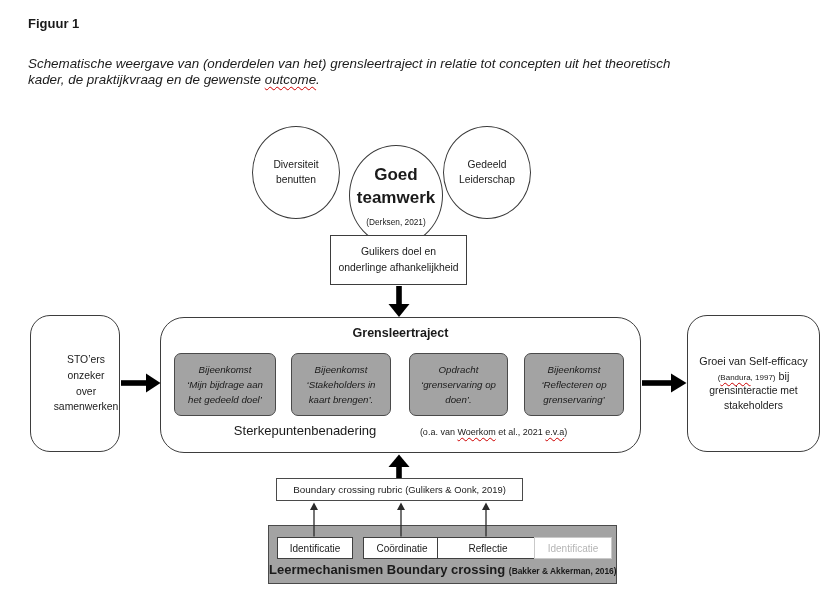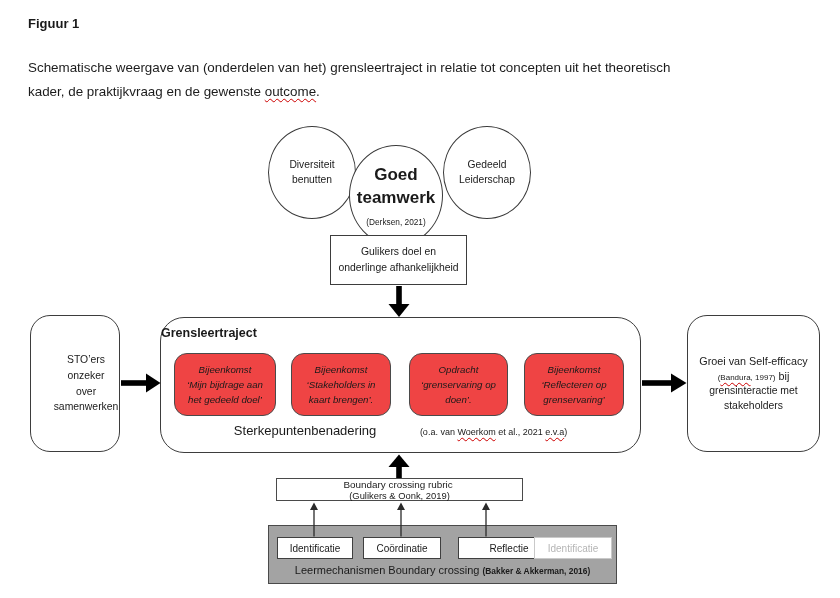--- a/index.html
+++ b/index.html
@@ -18,50 +18,50 @@
     text-decoration-style: wavy;
     text-decoration-color: #cc0000;
     text-decoration-thickness: 1px;
     text-underline-offset: 2px;
     text-decoration-skip-ink: none;
   }
   
   .fig-label { position: absolute; left: 28px; top: 16px; font-size: 13px; font-weight: 700; }
   .fig-caption {
     position: absolute; left: 28px; top: 56px; width: 770px;
-    font-size: 13.4px; line-height: 24px; color: #1c1c1c;
+    font-size: 13.4px; font-style: italic; line-height: 16px; color: #1c1c1c;
   }
   
   .circle {
     position: absolute; border-radius: 50%;
     background: #ffffff; border: 1.6px solid #3a3a3a;
     display: flex; flex-direction: column; align-items: center; justify-content: center;
     text-align: center;
   }
-  .c-left  { left: 268px; top: 126px; width: 88px; height: 93px; z-index: 1; }
+  .c-left  { left: 252px; top: 126px; width: 88px; height: 93px; z-index: 1; }
   .c-right { left: 443px; top: 126px; width: 88px; height: 93px; z-index: 1; }
   .c-mid   { left: 349px; top: 145px; width: 94px; height: 101px; z-index: 2; }
   .circle .ctext { font-size: 10.3px; line-height: 1.45; }
   .c-mid .ctitle { font-size: 17px; font-weight: 700; line-height: 1.3; text-align: center; }
   .c-mid .ccite  { font-size: 8.3px; margin-top: 8px; }
   
   .rect-box {
     position: absolute; background: #ffffff; border: 1.6px solid #3d3d3d;
     display: flex; align-items: center; justify-content: center; text-align: center;
   }
   .shared-goal { left: 330px; top: 235px; width: 137px; height: 50px; z-index: 3; font-size: 10.4px; line-height: 1.5; }
   
   .main-box {
     position: absolute; left: 160px; top: 317px; width: 481px; height: 136px;
     background: #ffffff; border: 1.5px solid #3d3d3d; border-radius: 24px;
   }
-  .main-title { position: absolute; top: 8px; left: 0; width: 100%; font-size: 12.5px; font-weight: 700; }
+  .main-title { position: absolute; top: 8px; left: 0; width: 100%; text-align: center; font-size: 12.5px; font-weight: 700; }
   .session-box {
     position: absolute; top: 35px; height: 63px;
-    background: #ef4444; border: 1.3px solid #4a4a4a; border-radius: 13px;
+    background: #a3a3a3; border: 1.3px solid #4a4a4a; border-radius: 7px;
     display: flex; align-items: center; justify-content: center; text-align: center;
     font-size: 9.7px; font-style: italic; line-height: 1.55;
   }
   .s1 { left: 13px;  width: 102px; }
   .s2 { left: 130px; width: 100px; }
   .s3 { left: 248px; width: 99px;  }
   .s4 { left: 363px; width: 100px; }
   .approach-row { position: absolute; top: 103px; left: 0; width: 100%; text-align: center; }
   .approach-main { font-size: 13px; }
   .approach-cite { font-size: 9px; margin-left: 40px; }
@@ -76,40 +76,40 @@
   .sb-right { left: 687px; width: 133px; padding: 0 6px; }
   .rb-line1 { font-size: 10.8px; line-height: 1.4; }
   .rb-line2 { font-size: 10.8px; line-height: 1.4; }
   .rb-cite  { font-size: 8px; }
   .rb-rest  { font-size: 10.4px; line-height: 1.4; }
   
   .rubric-box {
     position: absolute; left: 276px; top: 478px; width: 247px; height: 23px;
     background: #ffffff; border: 1.4px solid #4a4a4a;
     display: flex; align-items: center; justify-content: center;
-    font-size: 9.9px; white-space: pre; flex-direction: column;
+    font-size: 9.9px; white-space: pre;
   }
   .rubric-box .small-cite { font-size: 9.4px; }
   
   .mech-container {
     position: absolute; left: 268px; top: 525px; width: 349px; height: 59px;
     background: #a3a3a3; border: 1.6px solid #4a4a4a;
   }
   .mech-box {
     position: absolute; top: 11px; height: 22px;
     background: #ffffff; border: 1.5px solid #3f3f3f;
     display: flex; align-items: center; justify-content: center;
     font-size: 10px;
   }
   .m1 { left: 8px;   width: 76px; }
   .m2 { left: 94px;  width: 78px; }
-  .m3 { left: 189px; width: 102px; }
+  .m3 { left: 168px; width: 102px; }
   .m4 { left: 265px; width: 78px; border-color: #c9c9c9; color: #b5b5b5; }
   .mech-label-row { position: absolute; bottom: 5px; left: 0; width: 100%; text-align: center; white-space: pre; }
-  .mech-label { font-size: 11px; font-weight: 400; }
+  .mech-label { font-size: 13px; font-weight: 700; }
   .mech-cite  { font-size: 8.4px; font-weight: 700; }
   
   .arrows { position: absolute; left: 0; top: 0; width: 840px; height: 598px; pointer-events: none; z-index: 4; }
 </style>
 </head>
 <body>
 
 <div class="page">
 
   <div class="fig-label">Figuur 1</div>

